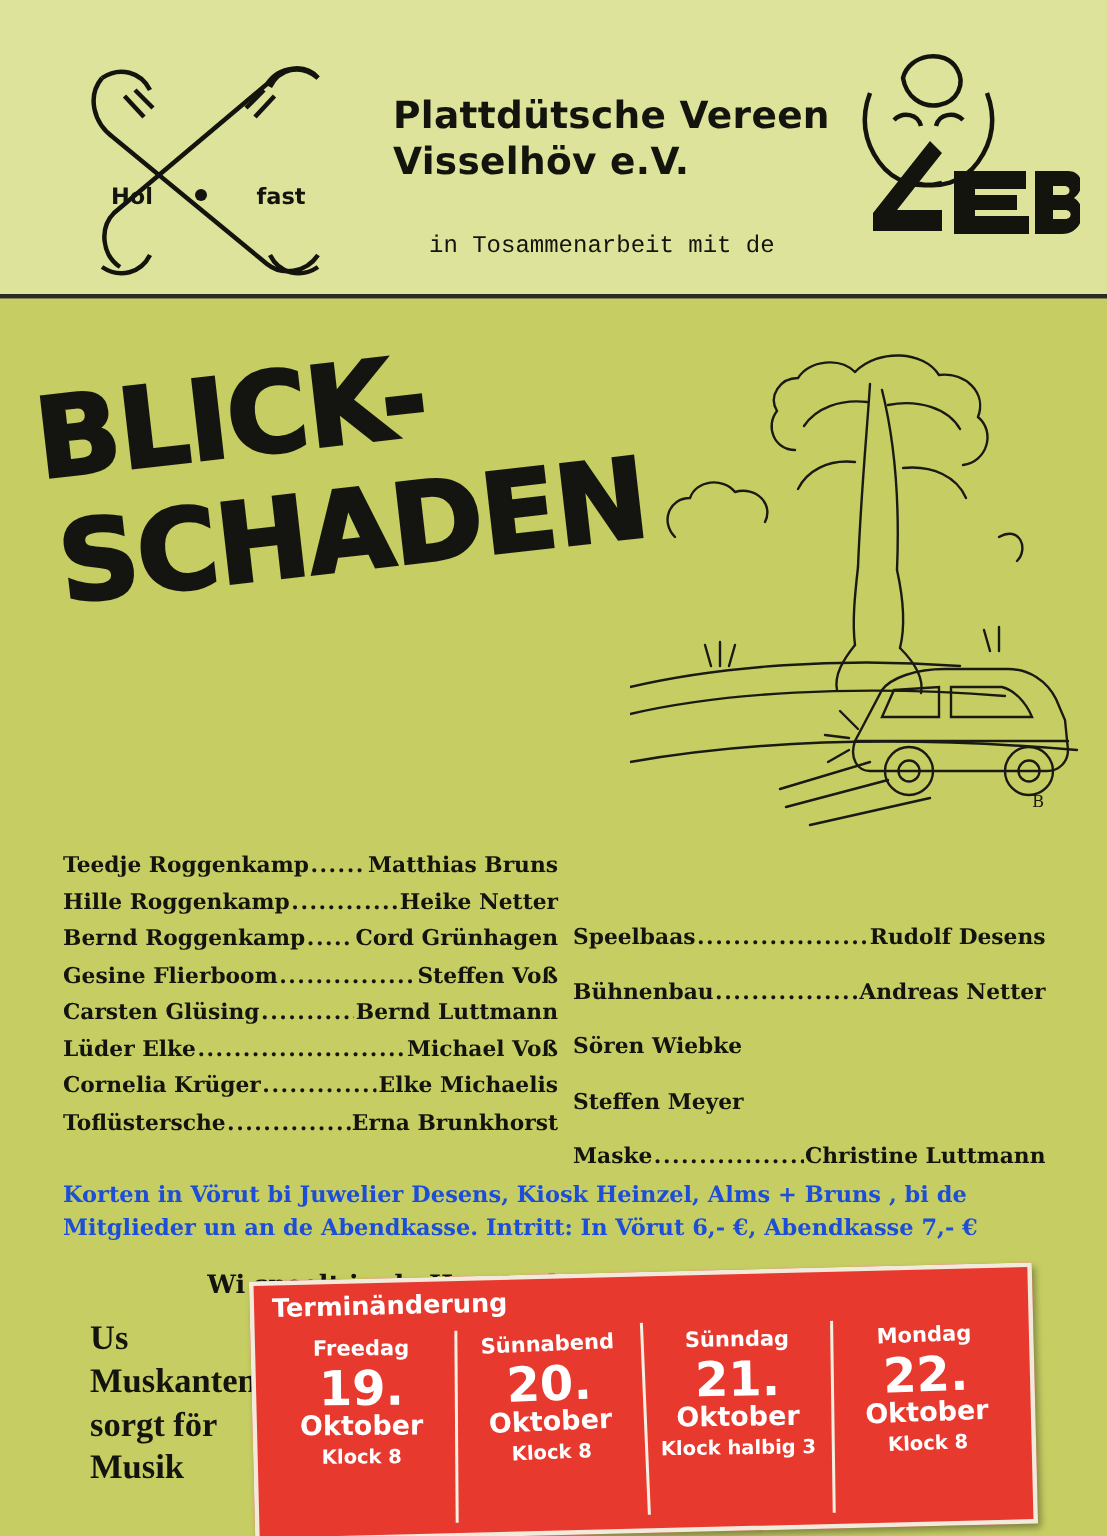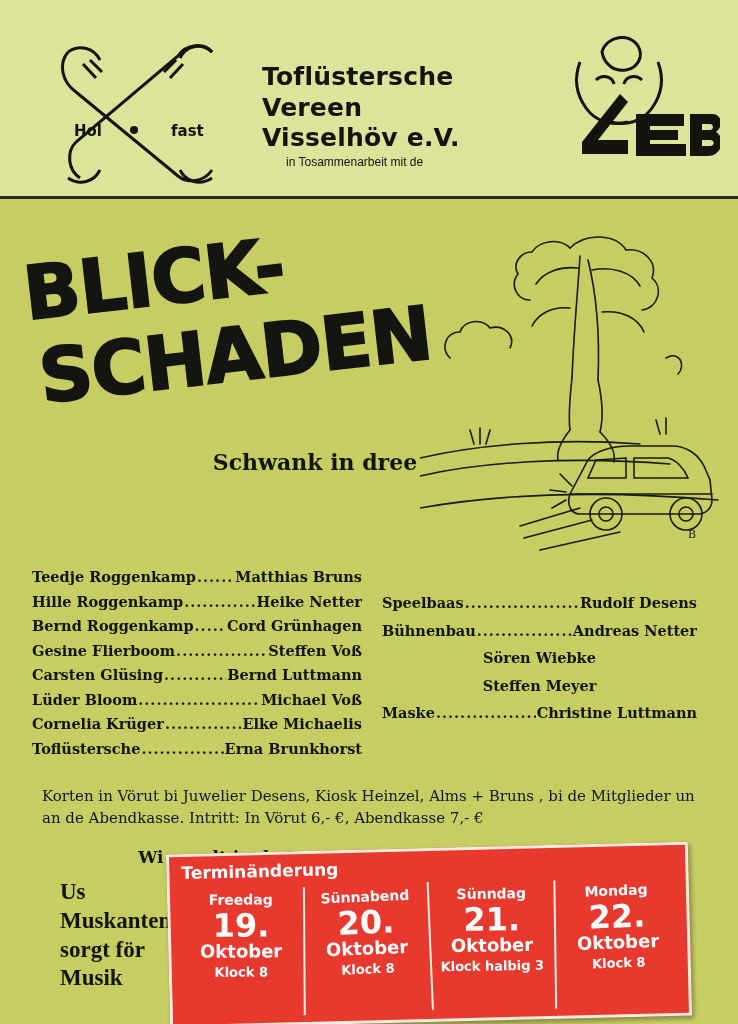--- a/index.html
+++ b/index.html
@@ -43,22 +43,22 @@
     font-family: "DejaVu Sans", sans-serif;
     font-weight: bold;
     font-size: 25px;
     line-height: 1.22;
     color: #14140e;
     letter-spacing: 0.2px;
   }
   .header-sub {
     position: absolute;
     left: 286px; top: 155px;
-    font-family: Liberation Sans, sans-serif;
-    font-size: 12px;
+    font-family: Liberation Mono, monospace;
+    font-size: 16px;
     color: #14140e;
   }
   .leb-logo {
     position: absolute;
     right: 18px; top: 22px;
     width: 170px; height: 155px;
   }
   
   .title-block {
     position: absolute;
@@ -95,60 +95,60 @@
   }
   
   .illus {
     position: absolute;
     right: 18px; top: 208px;
     width: 300px; height: 350px;
   }
   
   .cast {
     position: absolute;
-    left: 32px; top: 570px;
+    left: 42px; top: 570px;
     width: 330px;
   }
   .crew {
     position: absolute;
     left: 382px; top: 596px;
     width: 315px;
   }
   .cast-row, .crew-row {
     font-family: "DejaVu Serif", serif;
     font-weight: bold;
     font-size: 14.5px;
     color: #14140e;
     display: flex;
     align-items: baseline;
     white-space: nowrap;
     line-height: 1.0;
     margin-bottom: 10px;
   }
-  .crew-row { margin-bottom: 13px; }
+  .crew-row { margin-bottom: 13px; margin-top: 22px; }
   .nm { flex: 0 0 auto; }
   .dots {
     flex: 1 1 auto;
     overflow: hidden;
     white-space: nowrap;
     letter-spacing: 1px;
     margin: 0 1px;
   }
   .rt { flex: 0 0 auto; }
-  .crew-row.cont { justify-content: center; }
+  .crew-row.cont { justify-content: flex-start; }
   
   .info {
     position: absolute;
     left: 42px; top: 786px;
     width: 655px;
     font-family: "DejaVu Serif", serif;
-    font-weight: normal;
+    font-weight: bold;
     font-size: 15px;
     line-height: 1.45;
-    color: #0f172a;
+    color: #1d4ed8;
   }
   .venue {
     position: absolute;
     left: 42px; top: 846px;
     width: 655px;
     text-align: center;
     font-family: "DejaVu Serif", serif;
     font-weight: bold;
     font-size: 17px;
     color: #14140e;
@@ -247,21 +247,21 @@
           <path d="M55 30 L68 44 M62 26 L74 38"></path>
           <path d="M155 30 L142 44 M148 26 L136 38"></path>
         </g>
         <text x="46" y="102" font-family="DejaVu Sans, sans-serif" font-size="15" font-weight="bold" fill="#14140e">Hol</text>
         <text x="143" y="102" font-family="DejaVu Sans, sans-serif" font-size="15" font-weight="bold" fill="#14140e">fast</text>
         <circle cx="106" cy="96" r="4" fill="#14140e"></circle>
       </svg>
     </div>
 
     <div class="header-title">
-      <div>Toflüstersche Vereen</div>
+      <div>Plattdütsche Vereen</div>
       <div>Visselhöv e.V.</div>
     </div>
 
     <div class="header-sub">in Tosammenarbeit mit de</div>
 
     <div class="leb-logo">
       <svg viewBox="0 0 170 155" width="170" height="155">
         <g fill="none" stroke="#14140e" stroke-width="3">
           <path d="M30 40 C24 56 26 72 36 86 C46 100 62 104 78 100"></path>
           <path d="M108 40 C114 56 112 72 102 86 C92 100 76 104 60 100"></path>
@@ -320,21 +320,20 @@
       <text x="268" y="330" font-family="DejaVu Serif, serif" font-size="11" fill="#1a1a14">B</text>
     </svg>
   </div>
 
   <div class="title-block">
     <div class="title-line l1">BLICK-</div>
     <div class="title-line l2">SCHADEN</div>
   </div>
 
   <div class="subtitle">
-    <div>Schwank in dree</div>
   </div>
 
   <div class="cast">
     <div class="cast-row">
       <span class="nm">Teedje Roggenkamp</span>
       <span class="dots">.......................................................</span>
       <span class="rt">Matthias Bruns</span>
     </div>
     <div class="cast-row">
       <span class="nm">Hille Roggenkamp</span>
@@ -350,21 +349,21 @@
       <span class="nm">Gesine Flierboom</span>
       <span class="dots">.......................................................</span>
       <span class="rt">Steffen Voß</span>
     </div>
     <div class="cast-row">
       <span class="nm">Carsten Glüsing</span>
       <span class="dots">.......................................................</span>
       <span class="rt">Bernd Luttmann</span>
     </div>
     <div class="cast-row">
-      <span class="nm">Lüder Bloom</span>
+      <span class="nm">Lüder Elke</span>
       <span class="dots">.......................................................</span>
       <span class="rt">Michael Voß</span>
     </div>
     <div class="cast-row">
       <span class="nm">Cornelia Krüger</span>
       <span class="dots">.......................................................</span>
       <span class="rt">Elke Michaelis</span>
     </div>
     <div class="cast-row">
       <span class="nm">Toflüstersche</span>

